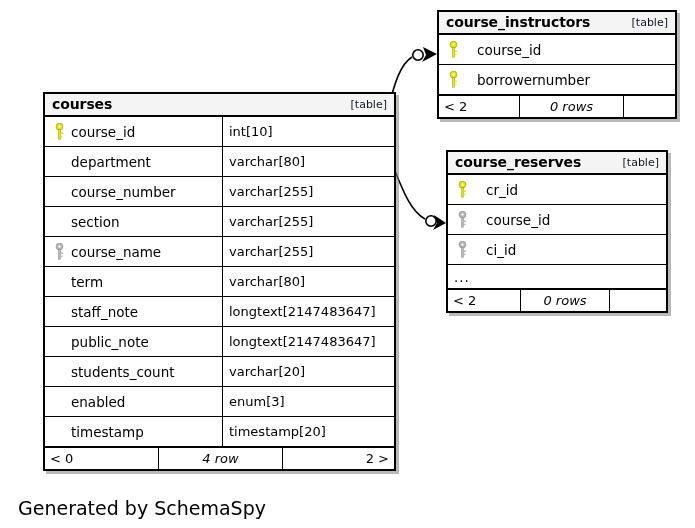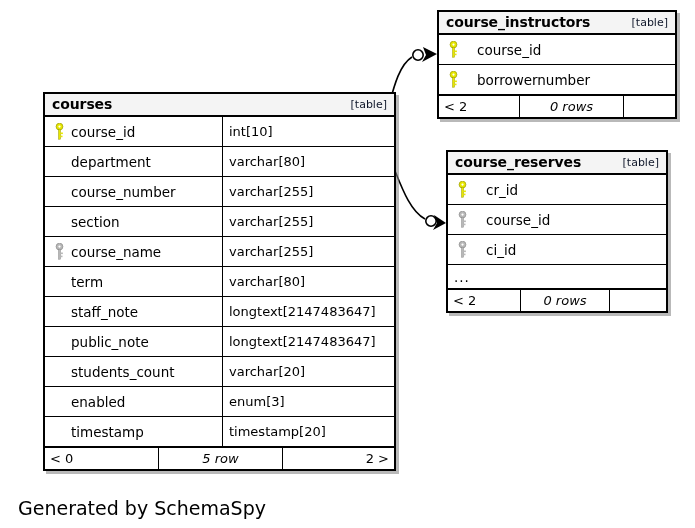--- a/index.html
+++ b/index.html
@@ -297,21 +297,21 @@
     <div class="col-row">
       <div class="col-name">
         <span class="key-slot"></span>
         <span class="col-label">timestamp</span>
       </div>
       <div class="col-type">timestamp[20]</div>
     </div>
 
     <div class="tbl-footer">
       <div class="foot-cell foot-left">&lt; 0</div>
-      <div class="foot-cell foot-mid">5 row</div>
+      <div class="foot-cell foot-mid">4 row</div>
       <div class="foot-cell foot-right">2 &gt;</div>
     </div>
   </div>
 
   <div class="table-node" id="table-course-instructors">
     <div class="tbl-header">
       <span class="tbl-name">course_instructors</span>
       <span class="tbl-kind">[table]</span>
     </div>
 

